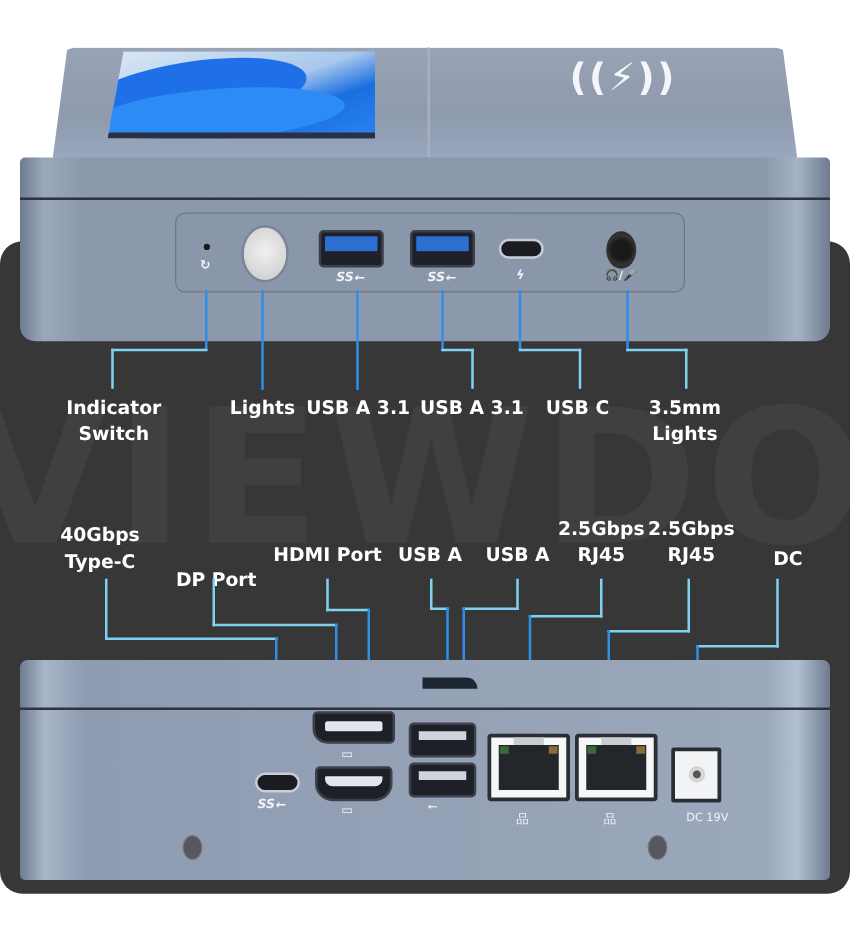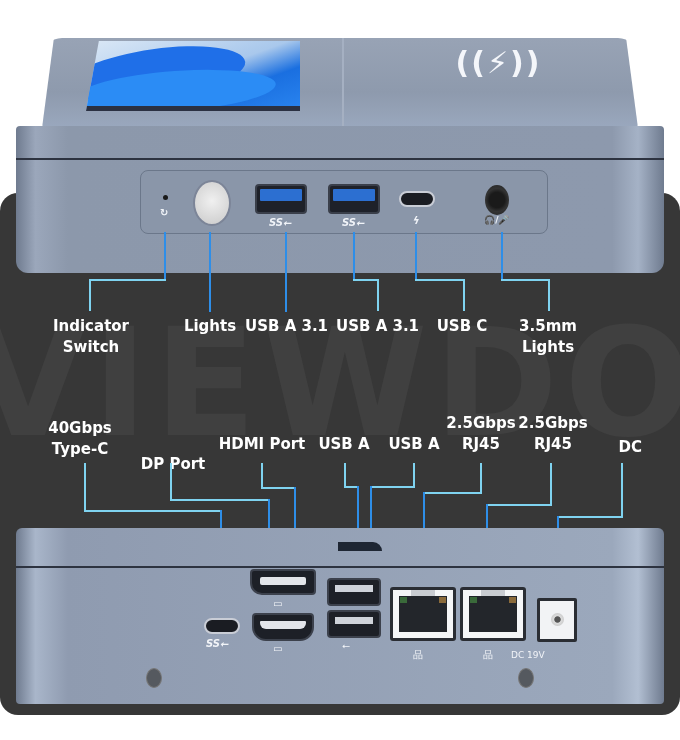--- a/index.html
+++ b/index.html
@@ -275,14 +275,14 @@
     <div class="latch"></div>
       <div class="hole"></div>
       <div class="led-l"></div>
       <div class="led-r"></div>
   </div>
   <div class="rear-glyph" style="left:467px; top:120px;">品</div>
 
   <div class="dc-port" style="left:521px; top:70px;">
       <div class="pin"></div>
     </div>
-  <div class="rear-glyph" style="left:495px; top:122px; font-size:9px;">DC 19V</div>
+  <div class="rear-glyph" style="left:533px; top:122px; font-size:9px;">DC 19V</div>
 </div>
 
 </body></html>

